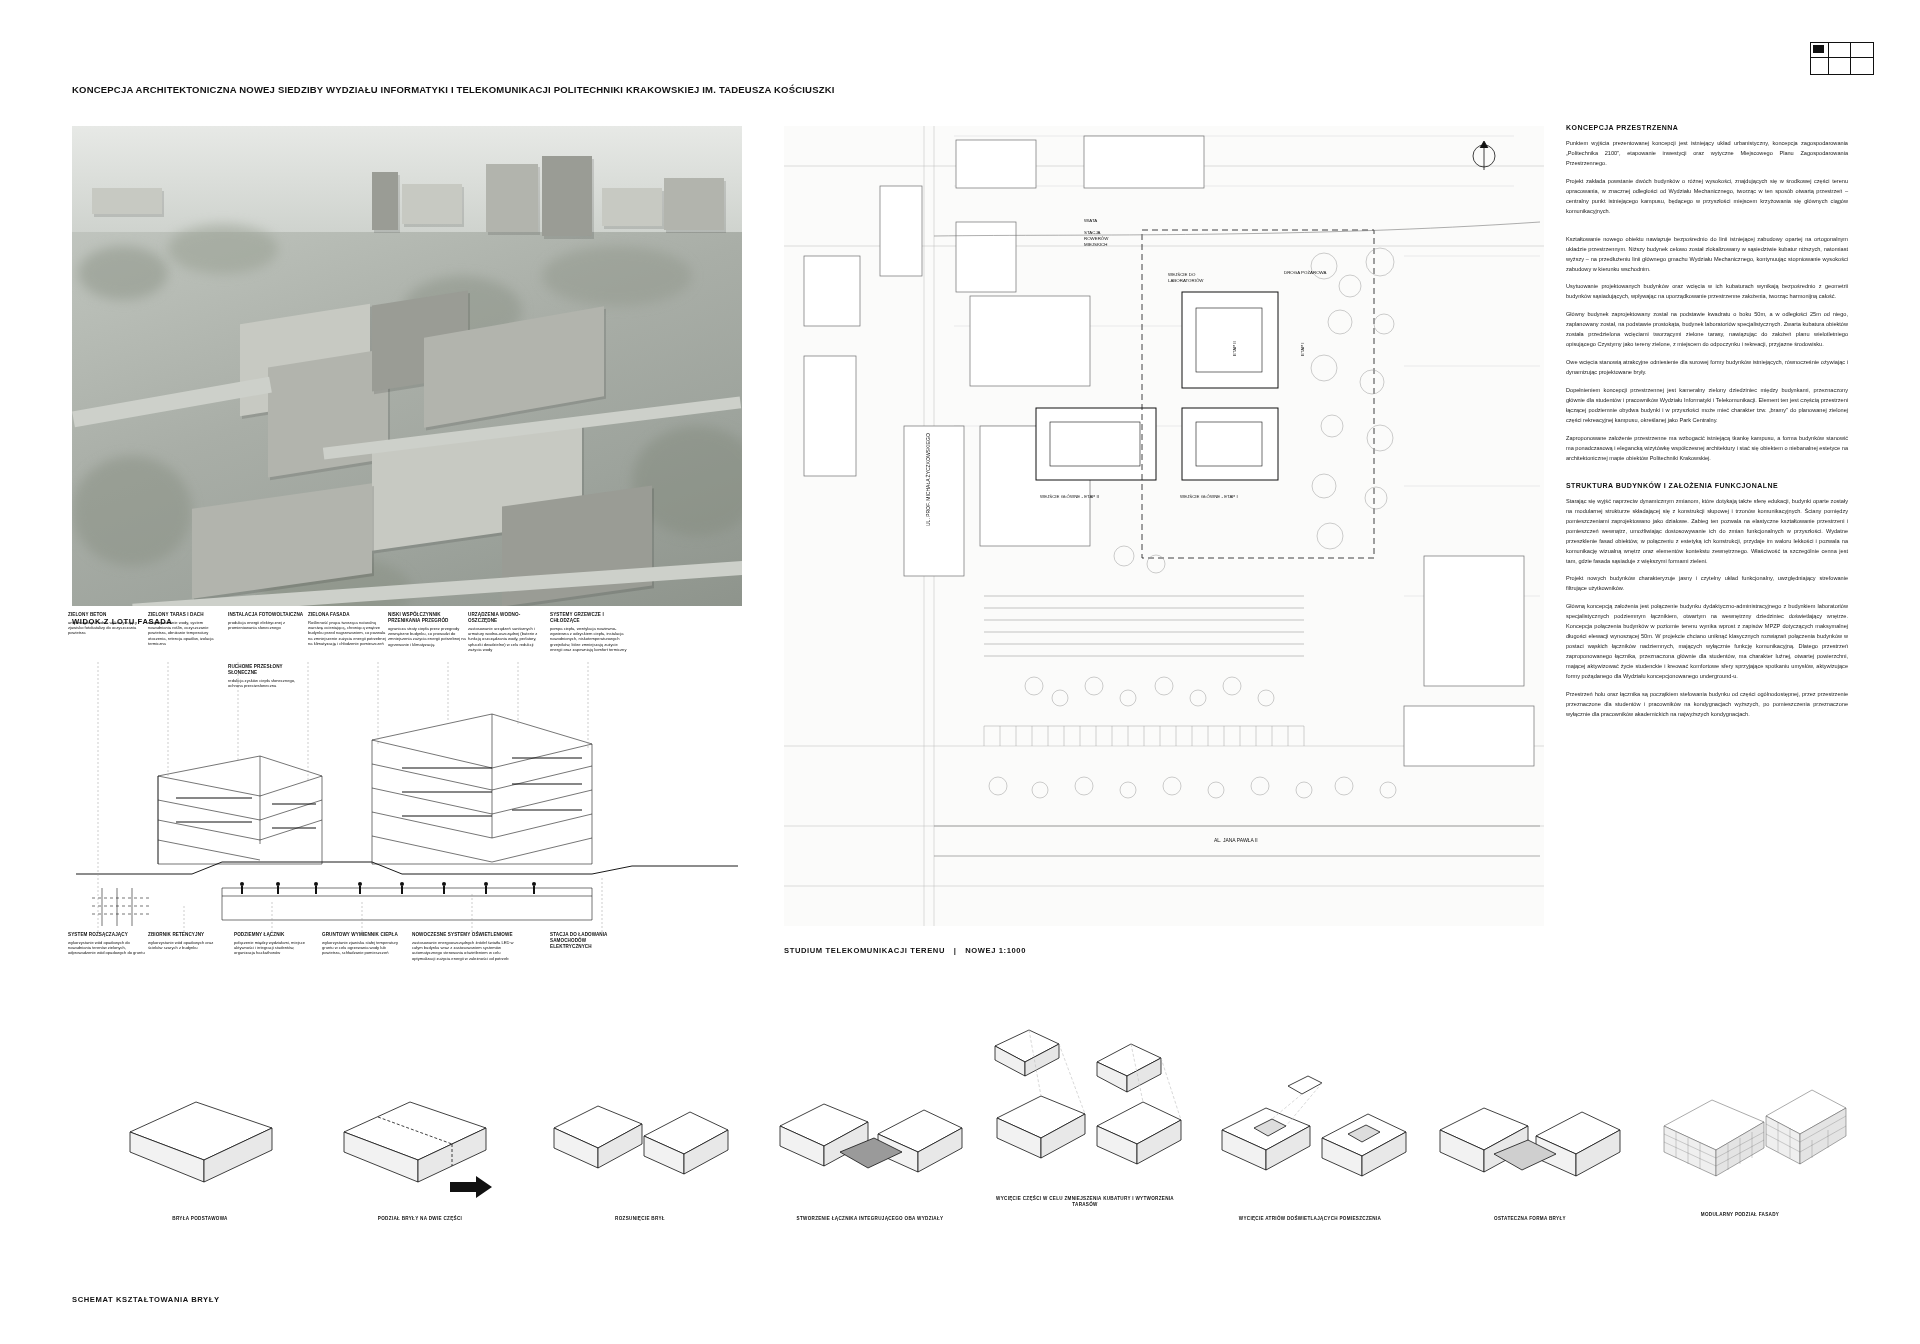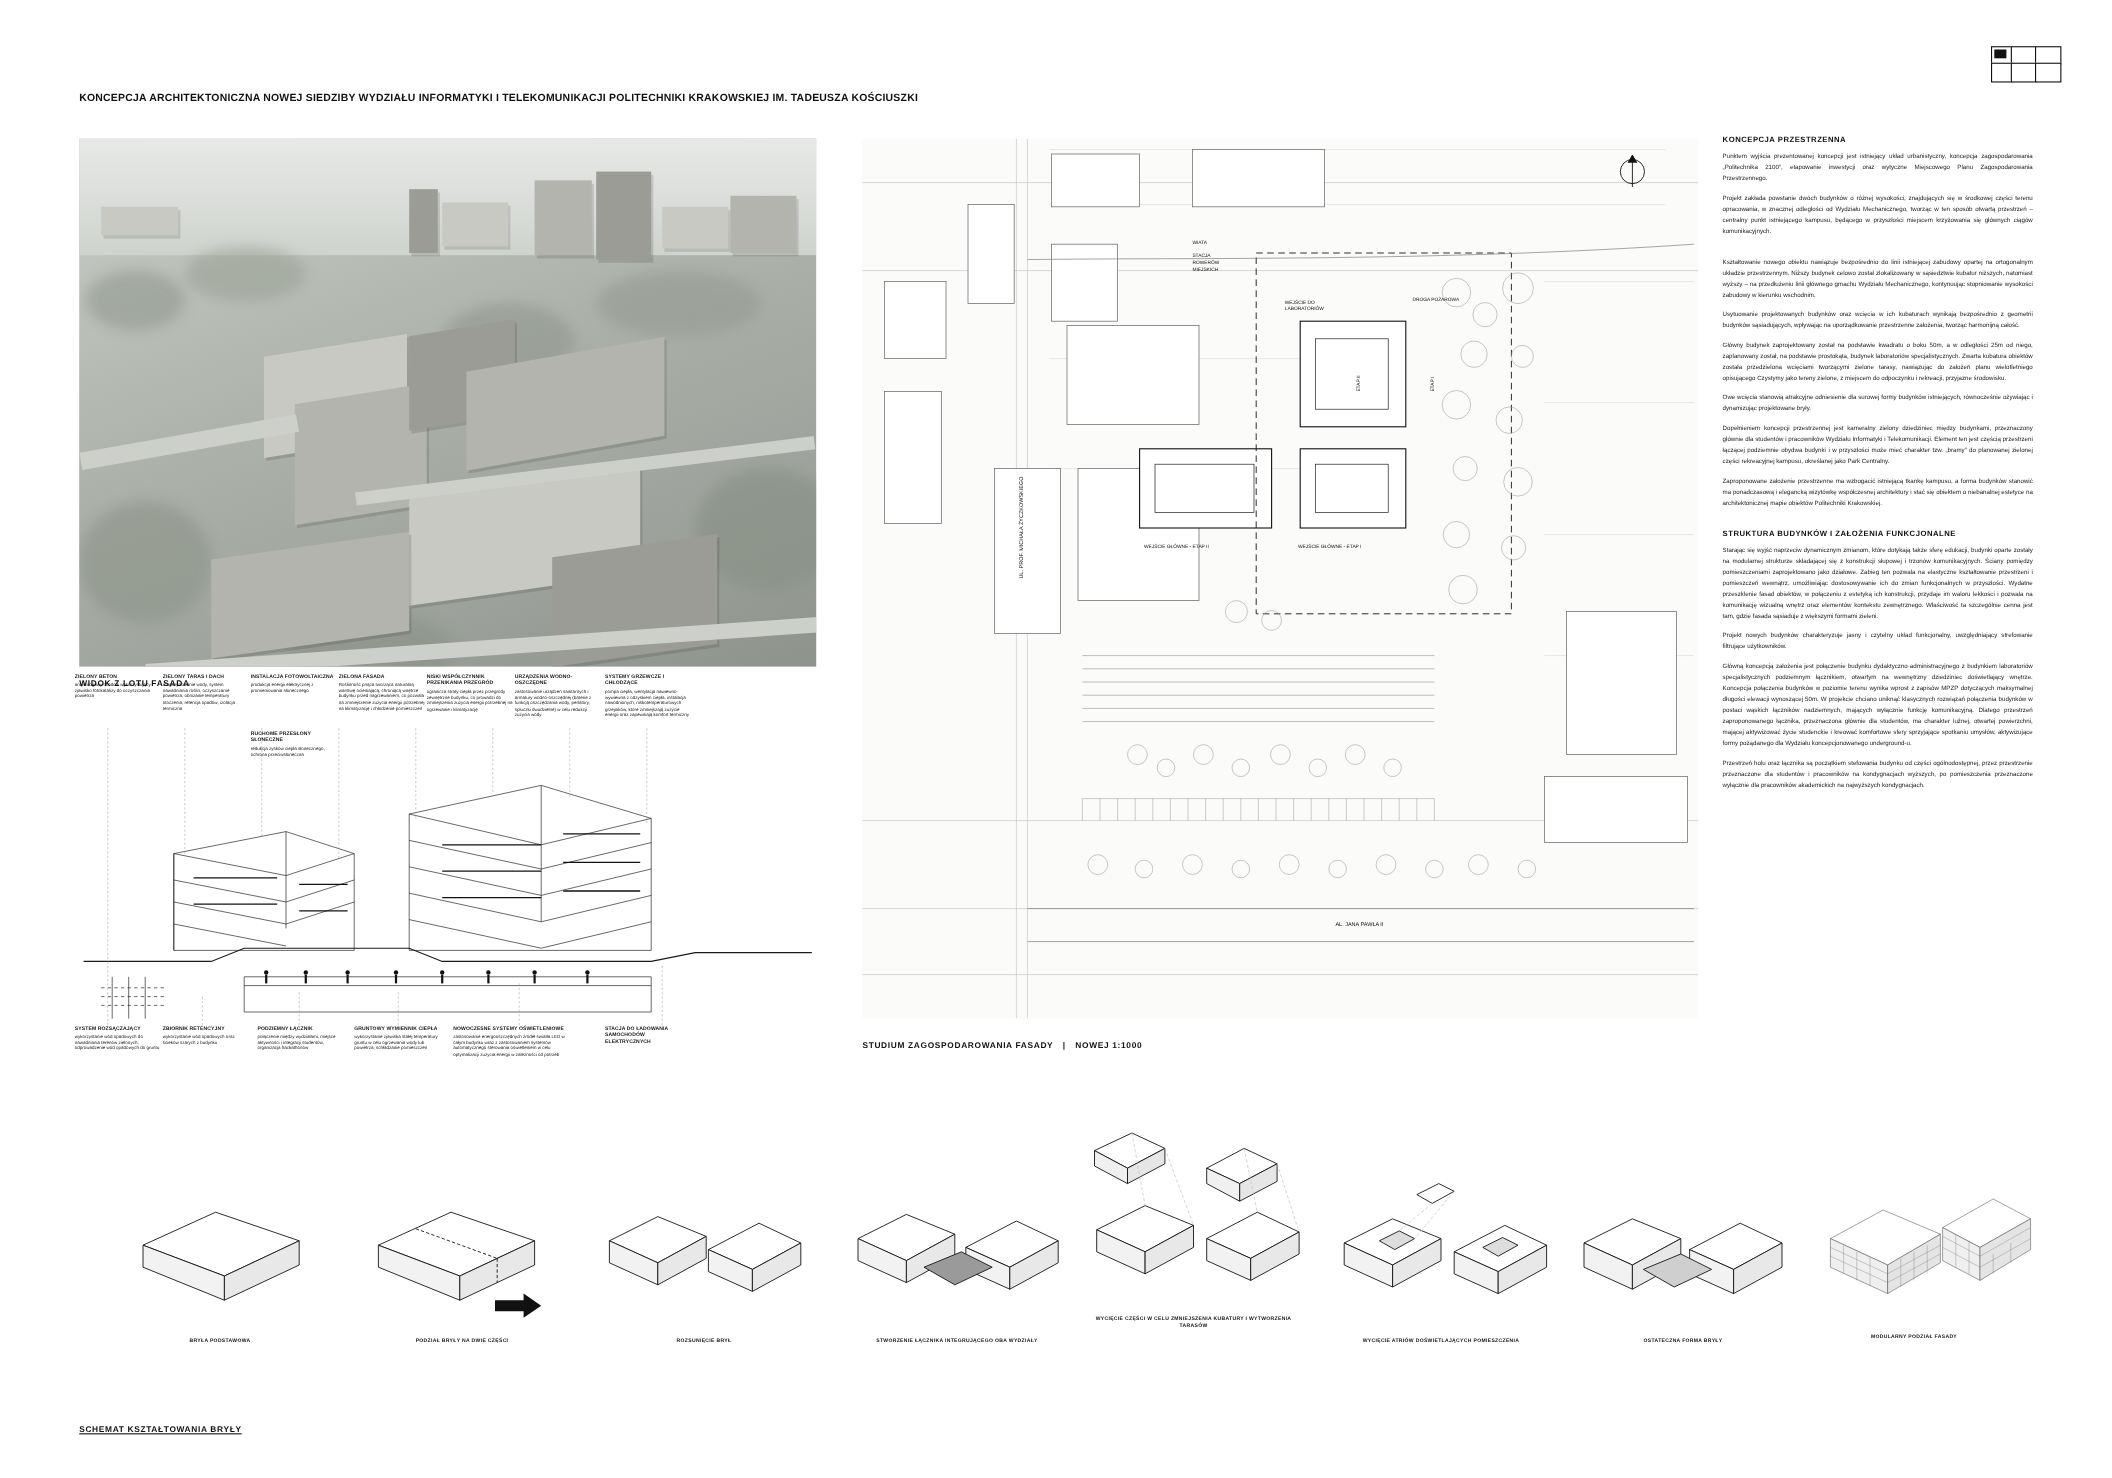--- a/index.html
+++ b/index.html
@@ -30,21 +30,21 @@
   #render-photo .bldg.d{background:#9a9c95;}
   #render-photo .bldg.l{background:#c7c9c2;}
   #render-photo .road{position:absolute;background:#cdd0ca;}
   .caption{font-size:7.6px;letter-spacing:.6px;color:#111;font-weight:700;}
   #cap-render{left:72px;top:617px;}
   
   #section-block{left:72px;top:648px;width:670px;height:310px;}
   #section-svg{position:absolute;left:0;top:0;}
   .tag{position:absolute;width:78px;font-size:4.1px;line-height:1.32;color:#111;}
   .tag b{display:block;font-size:4.6px;font-weight:700;margin-bottom:1.5px;letter-spacing:.1px;}
-  #cap-schemat{left:72px;top:1295px;text-decoration:underline;}
+  #cap-schemat{left:72px;top:1295px;}
   
   #siteplan{
     left:784px;top:126px;width:760px;height:800px;background:#fbfbfa;
     overflow:hidden;border:0;
   }
   #siteplan svg{display:block;}
   #cap-site{left:784px;top:946px;}
   
   #textcol{left:1566px;top:124px;width:282px;}
   #textcol h2{font-size:7px;font-weight:700;letter-spacing:.45px;margin:0 0 8px 0;color:#111;}
@@ -392,21 +392,21 @@
         <text x="452" y="230" font-size="4.4" transform="rotate(-90 452 230)">ETAP II</text>
         <text x="520" y="230" font-size="4.4" transform="rotate(-90 520 230)">ETAP I</text>
         <text x="300" y="96" font-size="4.4">WIATA</text>
         <text x="300" y="108" font-size="4.4">STACJA</text>
         <text x="300" y="114" font-size="4.4">ROWERÓW</text>
         <text x="300" y="120" font-size="4.4">MIEJSKICH</text>
       </g>
     </svg>
   </div>
   <div id="cap-site" class="abs caption">
-    <span>STUDIUM ZAGOSPODAROWANIA FASADY</span>
+    <span>STUDIUM TELEKOMUNIKACJI TERENU</span>
     <span style="padding:0 6px;">|</span>
     <span>NOWEJ 1:1000</span>
   </div>
 
   <div id="textcol" class="abs">
     <h2>KONCEPCJA PRZESTRZENNA</h2>
     <p>Punktem wyjścia prezentowanej koncepcji jest istniejący układ urbanistyczny, koncepcja zagospodarowania „Politechnika 2100”, etapowanie inwestycji oraz wytyczne Miejscowego Planu Zagospodarowania Przestrzennego.</p>
     <p>Projekt zakłada powstanie dwóch budynków o różnej wysokości, znajdujących się w środkowej części terenu opracowania, w znacznej odległości od Wydziału Mechanicznego, tworząc w ten sposób otwartą przestrzeń – centralny punkt istniejącego kampusu, będącego w przyszłości miejscem krzyżowania się głównych ciągów komunikacyjnych.</p>
     <div class="gap"></div>
     <p>Kształtowanie nowego obiektu nawiązuje bezpośrednio do linii istniejącej zabudowy opartej na ortogonalnym układzie przestrzennym. Niższy budynek celowo został zlokalizowany w sąsiedztwie kubatur niższych, natomiast wyższy – na przedłużeniu linii głównego gmachu Wydziału Mechanicznego, kontynuując stopniowanie wysokości zabudowy w kierunku wschodnim.</p>

